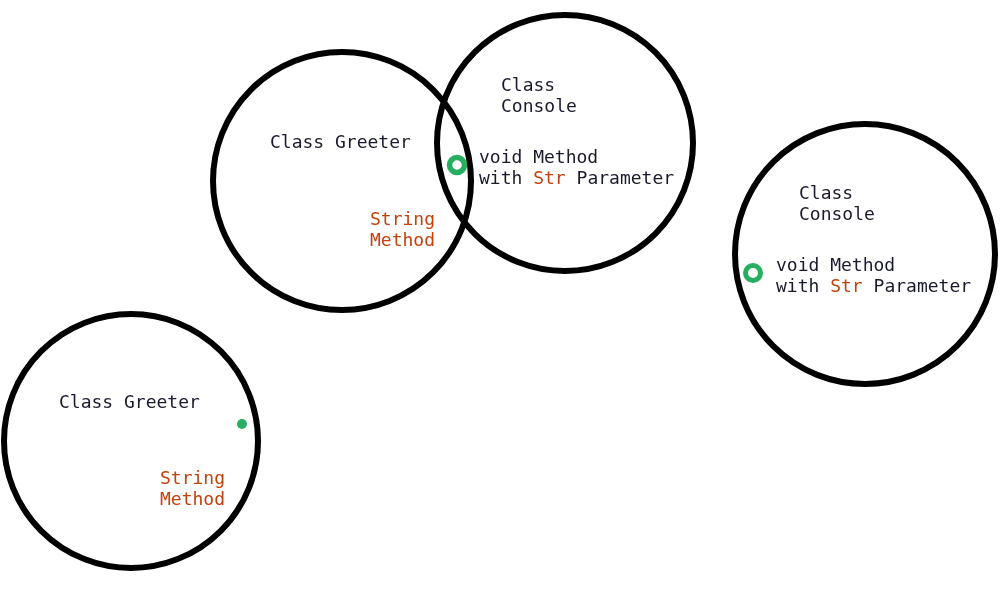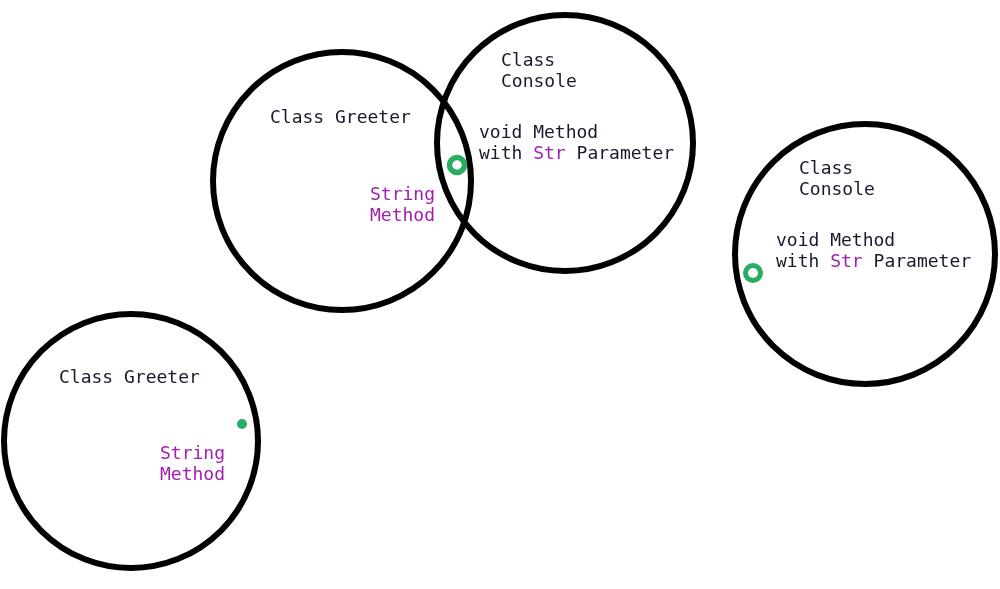--- a/index.html
+++ b/index.html
@@ -33,26 +33,27 @@
     width: 1000px;
     height: 589px;
     pointer-events: none;
   }
   .txt {
     position: absolute;
     white-space: pre;
     font-family: "DejaVu Sans Mono", "Liberation Mono", monospace;
     line-height: 1.18;
     letter-spacing: 0px;
+    margin-top: 25px;
   }
   .txt-dark {
     color: #1a1a2e;
   }
   .txt-green {
-    color: #a21caf;
+    color: #c2410c;
   }
   .sz-18 { font-size: 18px; }
 </style>
 </head>
 <body>
 
 <div id="canvas">
 
   <svg id="diagram-svg" viewBox="0 0 1000 589">
 

